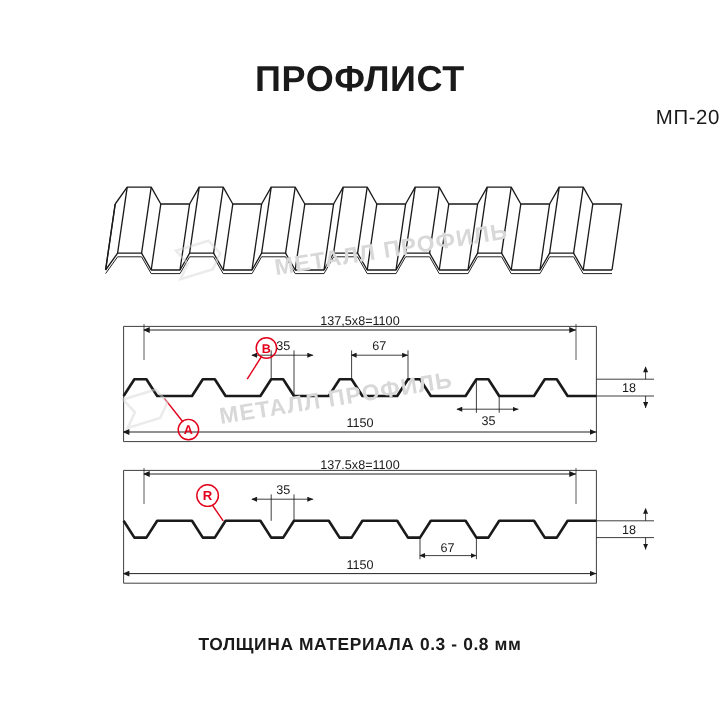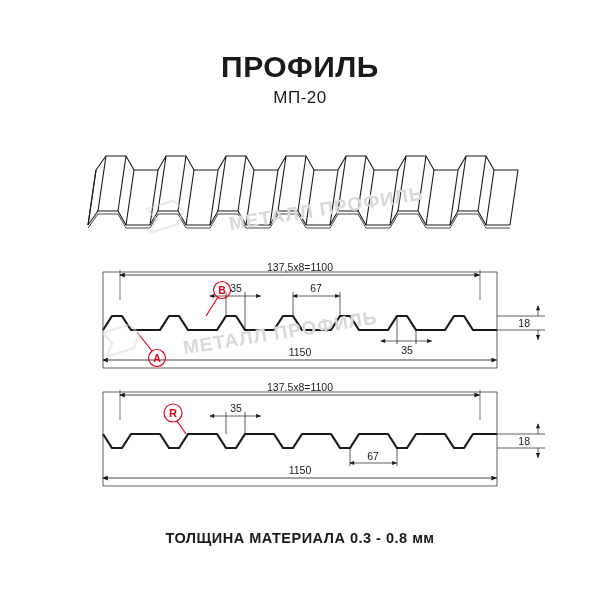--- a/index.html
+++ b/index.html
@@ -30,20 +30,21 @@
     letter-spacing: 0.5px;
   }
   #page-title {
     top: 50px;
     font-size: 30px;
   }
   #page-subtitle {
     top: 88px;
     font-size: 17px;
     font-weight: normal;
+    text-align: right;
   }
   #page-footer {
     top: 530px;
     font-size: 14.5px;
     font-weight: bold;
   }
   .wm {
     position: absolute;
     font-family: "Liberation Sans", sans-serif;
     font-weight: bold;
@@ -234,18 +235,18 @@
   </g>
 
   <g opacity="0.5">
     <path d="M148,206 L176,202 L184,214 L176,226 L148,230 L156,218 z" fill="none" stroke="#d8d8d8" stroke-width="2.2" transform="rotate(-9 166 216)"></path>
   </g>
   <g opacity="0.5">
     <path d="M104,330 L132,326 L140,338 L132,350 L104,354 L112,342 z" fill="none" stroke="#d8d8d8" stroke-width="2.2" transform="rotate(-9 122 340)"></path>
   </g>
 </svg>
 
-<div class="title" id="page-title">ПРОФИЛЬ</div>
+<div class="title" id="page-title">ПРОФЛИСТ</div>
 <div class="title" id="page-subtitle">МП-20</div>
 <div class="title" id="page-footer">ТОЛЩИНА МАТЕРИАЛА 0.3 - 0.8 мм</div>
 
 <div class="wm" id="wm-1">МЕТАЛЛ ПРОФИЛЬ</div>
 <div class="wm" id="wm-2">МЕТАЛЛ ПРОФИЛЬ</div>
 
 </body></html>

